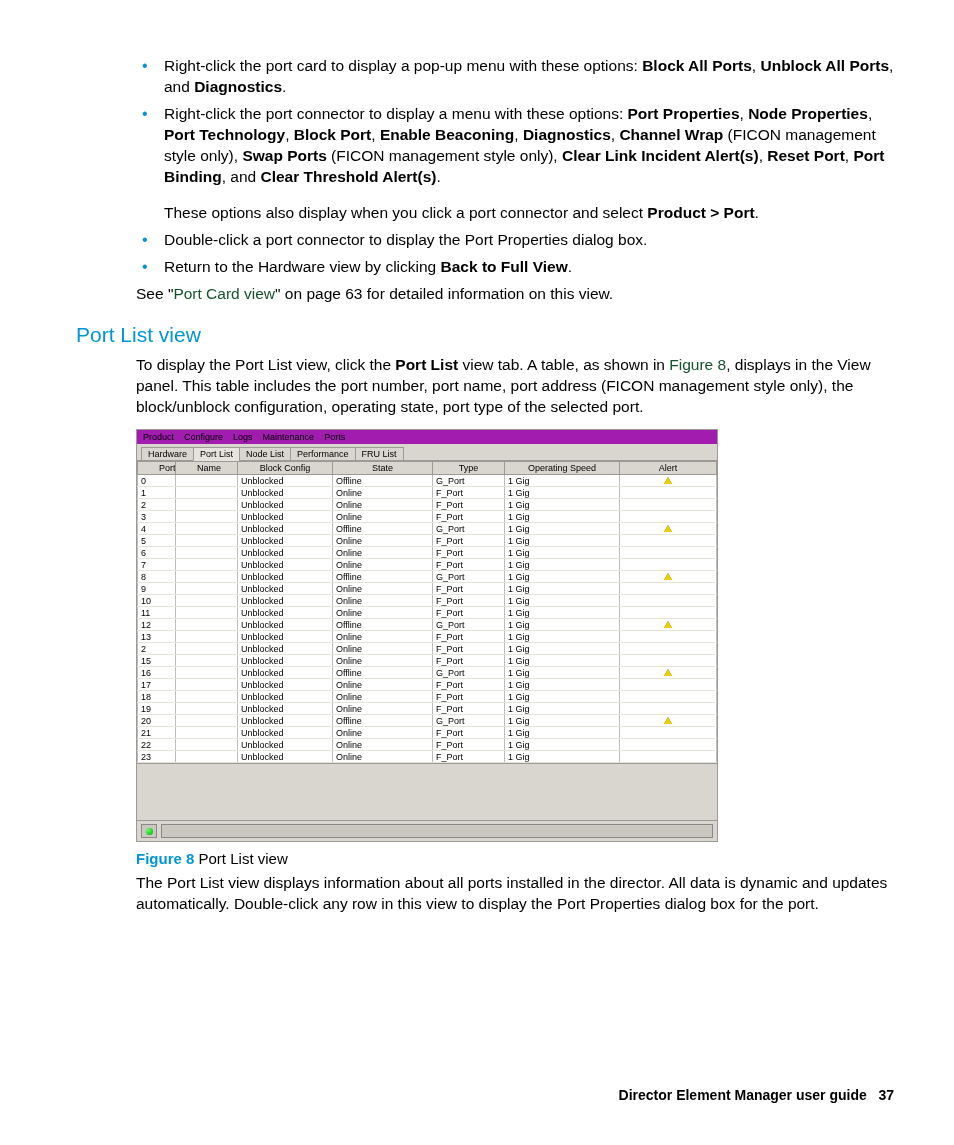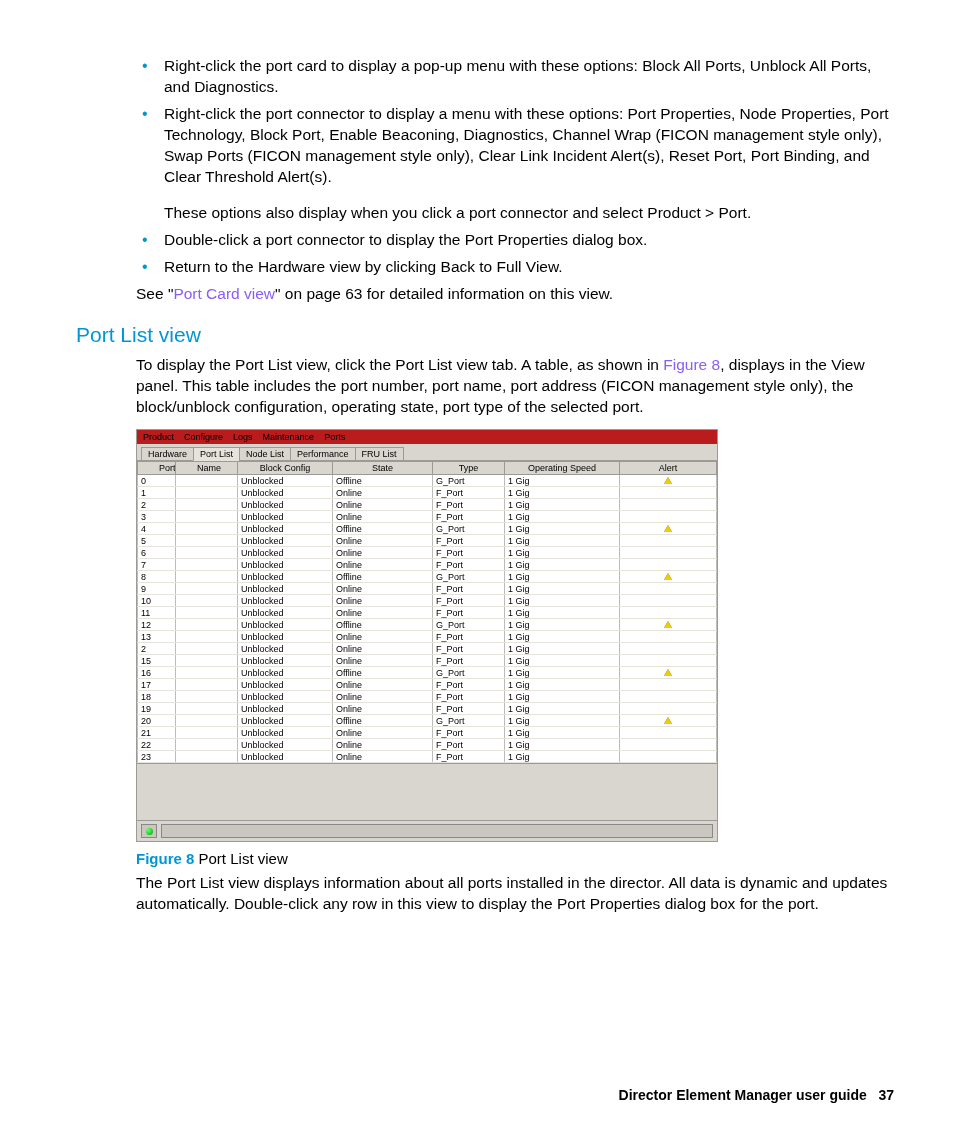--- a/index.html
+++ b/index.html
@@ -44,29 +44,29 @@
     line-height: 1.35;
     margin-bottom: 6px;
   }
   .body-p {
     margin-left: 60px;
     font-size: 15.5px;
     line-height: 1.35;
     margin-top: 6px;
     margin-bottom: 6px;
   }
-  .bold { font-weight: normal; }
+  .bold { font-weight: bold; }
   h2.section {
     color: #0096d6;
     font-weight: normal;
     font-size: 21px;
     margin: 18px 0 8px 0;
     font-family: "Arial", sans-serif;
   }
-  .link { color: #8b5cf6; }
+  .link { color: #14532d; }
   .fig-caption {
     margin-left: 60px;
     font-size: 15px;
     margin-top: 8px;
     margin-bottom: 6px;
   }
   .fig-caption .fignum { color: #0096d6; font-weight: bold; }
 
   
   .app {
@@ -75,21 +75,21 @@
     background: #d9d6cf;
     border: 1px solid #9c9a94;
     font-family: "Tahoma", "Arial", sans-serif;
     font-size: 9px;
     color: #000;
   }
   .menubar {
     display: flex;
     gap: 10px;
     padding: 2px 6px;
-    background: #b91c1c;
+    background: #a21caf;
   }
   .menubar span { cursor: default; }
   .tabstrip {
     display: flex;
     padding: 2px 4px 0 4px;
     background: #d9d6cf;
     border-bottom: 1px solid #9c9a94;
   }
   .tab {
     padding: 1px 6px;

